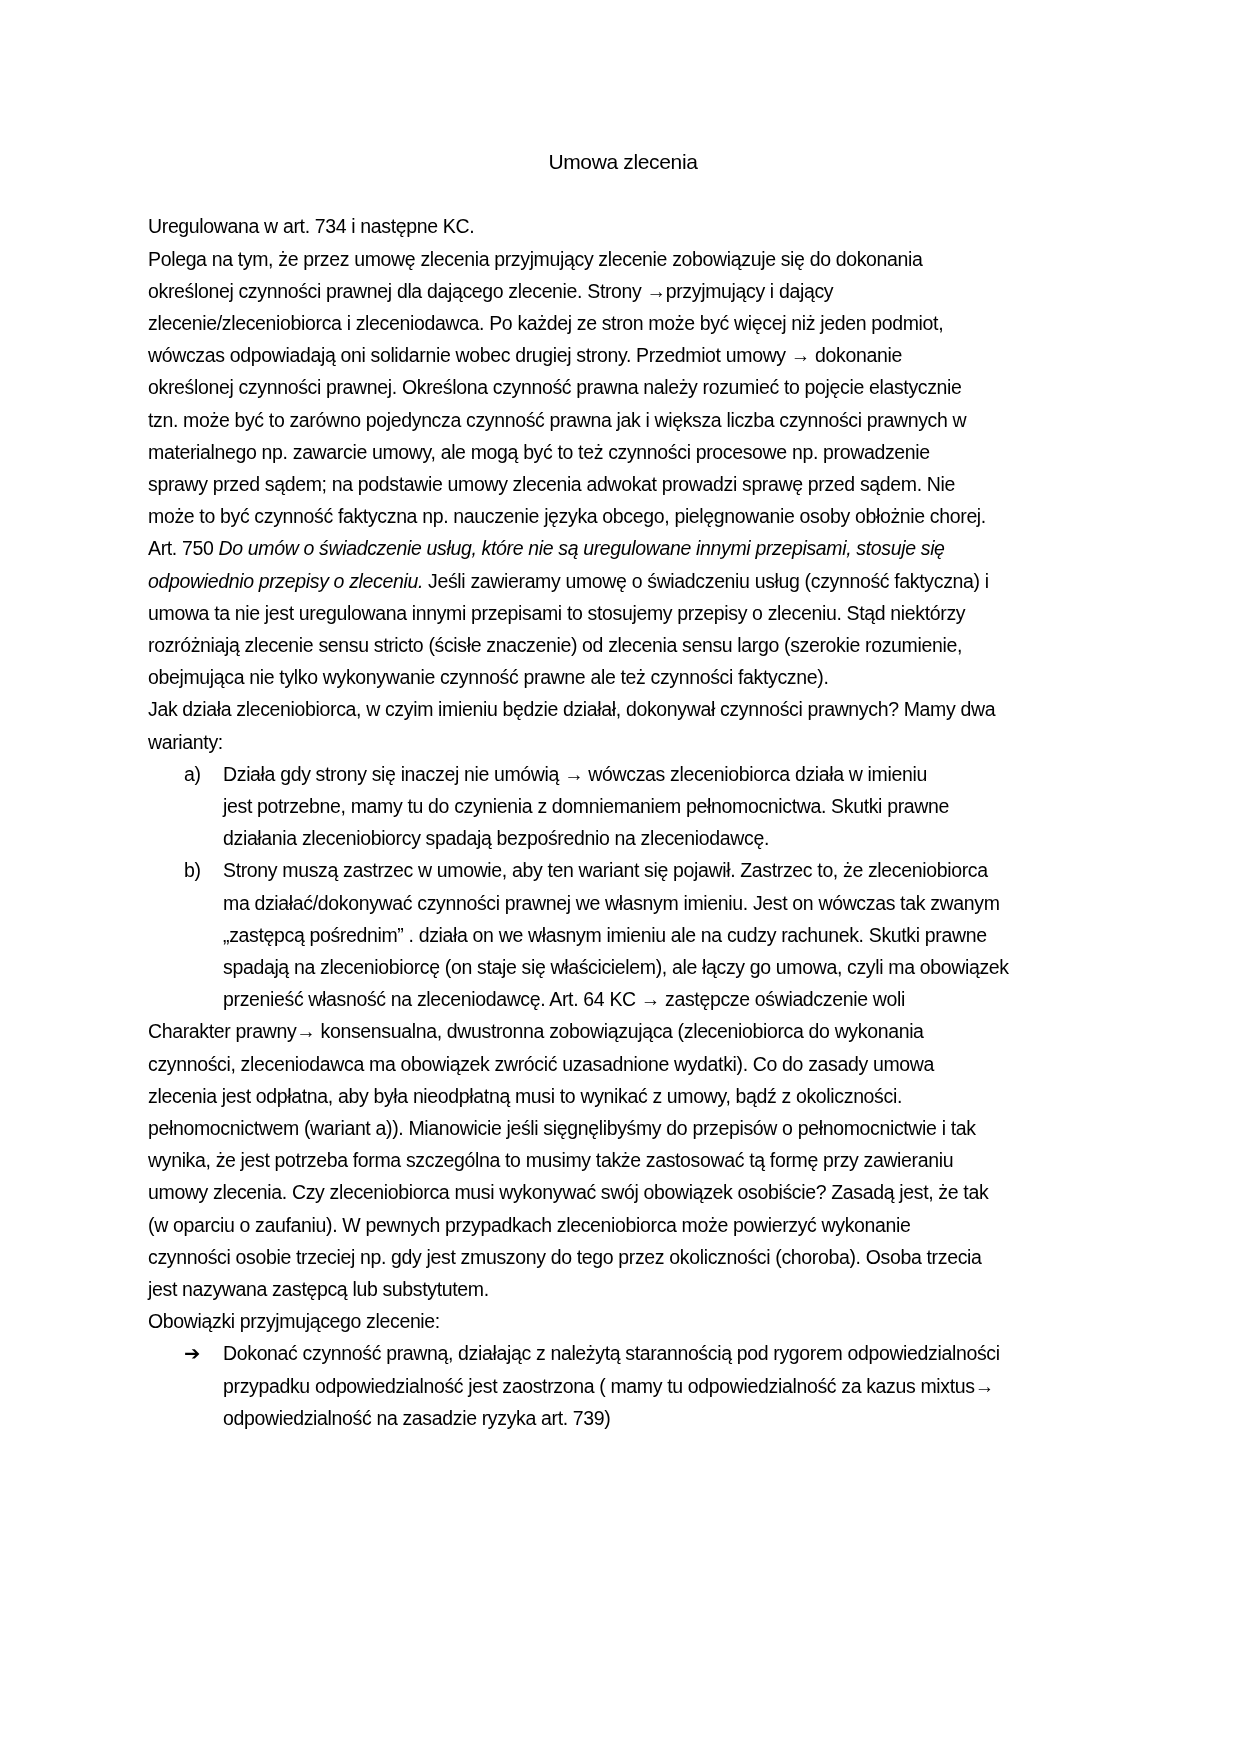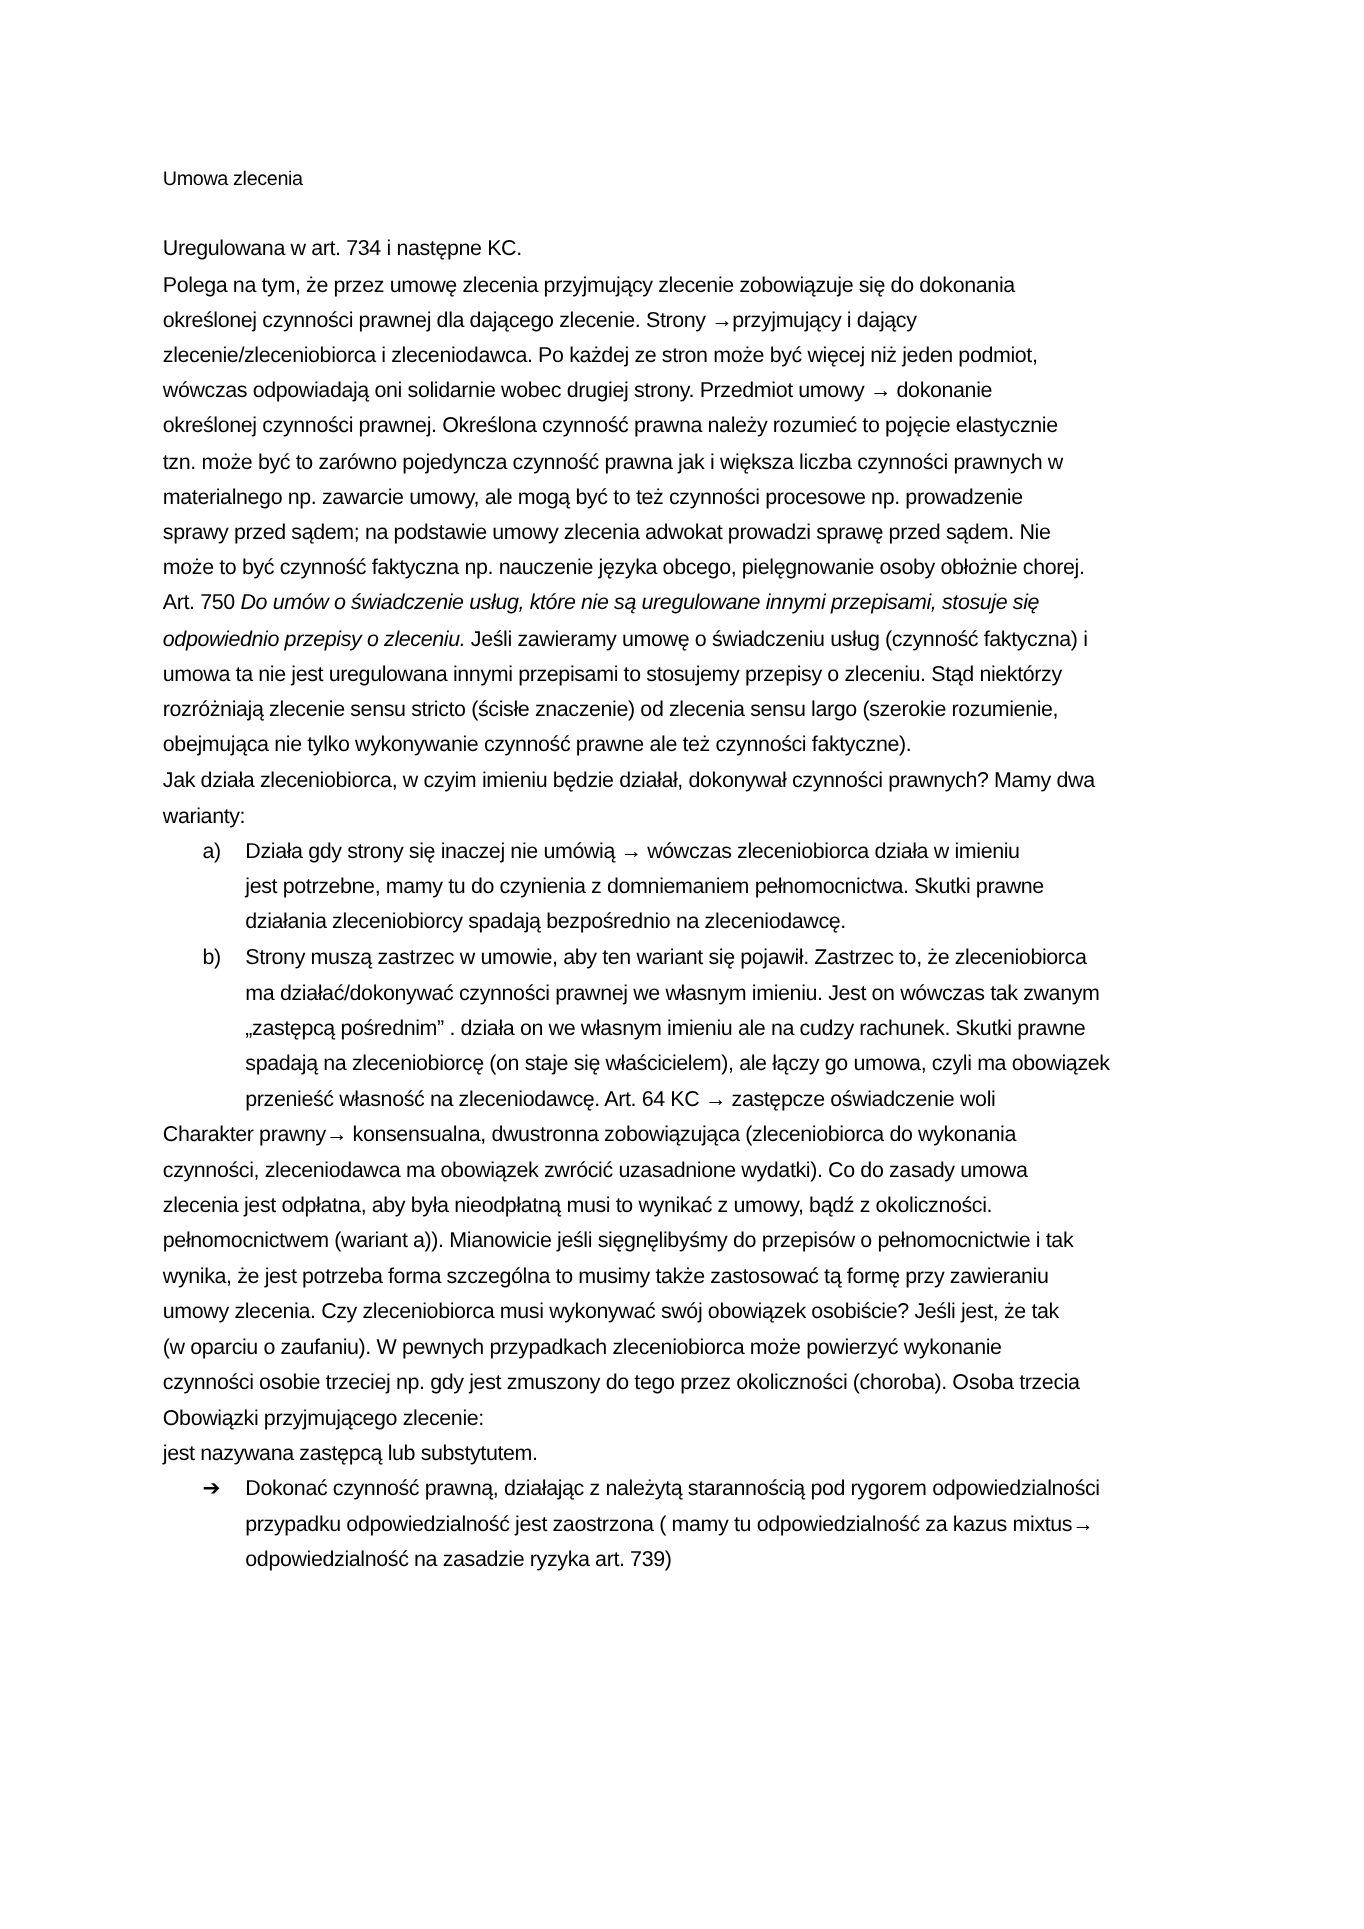--- a/index.html
+++ b/index.html
@@ -21,24 +21,25 @@
       top: 146px;
       width: 950px;
     }
     .line {
       font-size: 19.5px;
       line-height: 32.2px;
       white-space: nowrap;
       letter-spacing: -0.35px;
     }
     .title-line {
-      font-size: 18px;
+      font-size: 21px;
       line-height: 32.2px;
       height: 32.2px;
       letter-spacing: -0.35px;
+      text-align: center;
     }
     .spacer {
       height: 32.2px;
     }
     .list-line {
       position: relative;
       padding-left: 75px;
     }
     .marker {
       position: absolute;
@@ -102,25 +103,25 @@
       <div class="line list-line">przenieść własność na zleceniodawcę.  Art. 64 KC → zastępcze oświadczenie woli</div>
     </div>
   </div>
 
   <div>
     <div class="line">Charakter prawny→ konsensualna, dwustronna zobowiązująca (zleceniobiorca do wykonania</div>
     <div class="line">czynności, zleceniodawca ma obowiązek zwrócić uzasadnione wydatki). Co do zasady umowa</div>
     <div class="line">zlecenia jest odpłatna, aby była nieodpłatną musi to wynikać z umowy, bądź z okoliczności.</div>
     <div class="line">pełnomocnictwem (wariant a)). Mianowicie jeśli sięgnęlibyśmy do przepisów o pełnomocnictwie i tak</div>
     <div class="line">wynika, że jest potrzeba forma szczególna to musimy także zastosować tą formę przy zawieraniu</div>
-    <div class="line">umowy zlecenia.  Czy zleceniobiorca musi wykonywać swój obowiązek osobiście? Jeśli jest, że tak</div>
+    <div class="line">umowy zlecenia.  Czy zleceniobiorca musi wykonywać swój obowiązek osobiście? Zasadą jest, że tak</div>
     <div class="line">(w oparciu o zaufaniu).  W pewnych przypadkach zleceniobiorca może powierzyć wykonanie</div>
     <div class="line">czynności osobie trzeciej np. gdy jest zmuszony do tego przez okoliczności (choroba). Osoba trzecia</div>
+    <div class="line">jest nazywana zastępcą  lub substytutem.</div>
     <div class="line">Obowiązki przyjmującego zlecenie:</div>
-    <div class="line">jest nazywana zastępcą  lub substytutem.</div>
   </div>
 
   <div>
     <div class="line list-line"><span class="arrow-marker">➔</span><span>Dokonać czynność prawną, działając z należytą starannością pod rygorem odpowiedzialności</span></div>
     <div class="line list-line">przypadku odpowiedzialność jest zaostrzona ( mamy tu odpowiedzialność za kazus mixtus→</div>
     <div class="line list-line">odpowiedzialność na zasadzie ryzyka  art. 739)</div>
   </div>
 
 </div>
 

